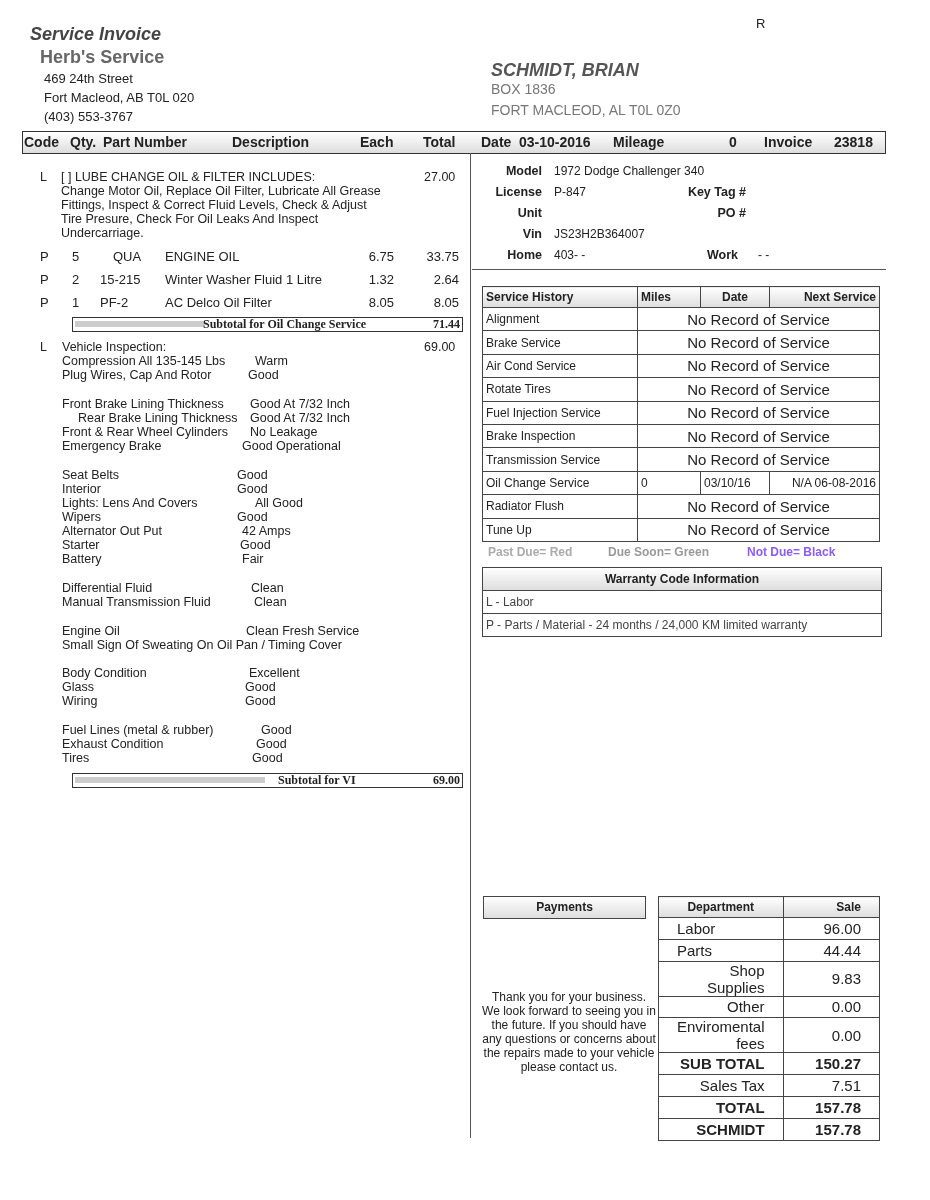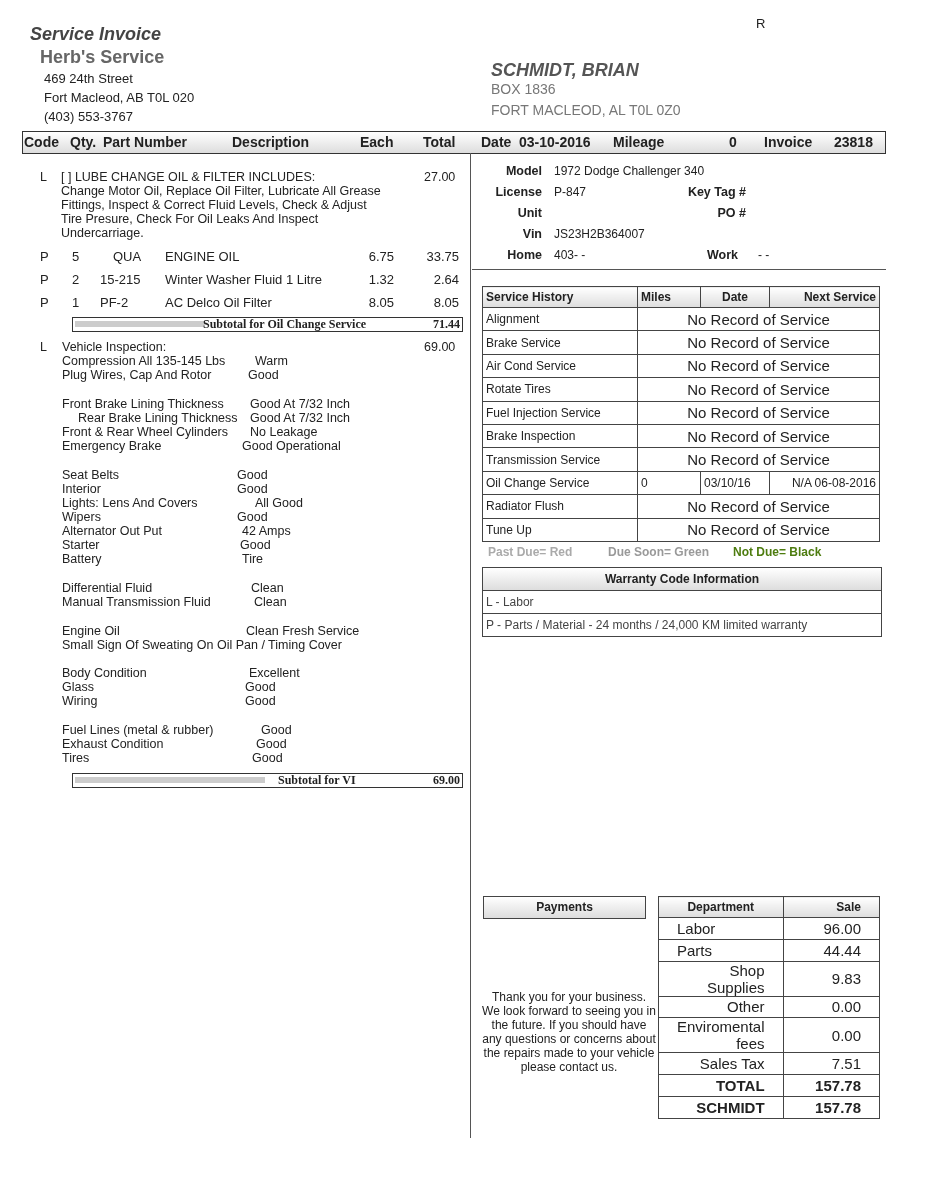--- a/index.html
+++ b/index.html
@@ -124,21 +124,21 @@
     <div class="abs line" style="left: 237px; top: 482px;">Good</div>
     <div class="abs line" style="left: 62px; top: 496px;">Lights: Lens And Covers</div>
     <div class="abs line" style="left: 255px; top: 496px;">All Good</div>
     <div class="abs line" style="left: 62px; top: 510px;">Wipers</div>
     <div class="abs line" style="left: 237px; top: 510px;">Good</div>
     <div class="abs line" style="left: 62px; top: 524px;">Alternator Out Put</div>
     <div class="abs line" style="left: 242px; top: 524px;">42 Amps</div>
     <div class="abs line" style="left: 62px; top: 538px;">Starter</div>
     <div class="abs line" style="left: 240px; top: 538px;">Good</div>
     <div class="abs line" style="left: 62px; top: 552px;">Battery</div>
-    <div class="abs line" style="left: 242px; top: 552px;">Tire</div>
+    <div class="abs line" style="left: 242px; top: 552px;">Fair</div>
     <div class="abs line" style="left: 62px; top: 581px;">Differential Fluid</div>
     <div class="abs line" style="left: 251px; top: 581px;">Clean</div>
     <div class="abs line" style="left: 62px; top: 595px;">Manual Transmission Fluid</div>
     <div class="abs line" style="left: 254px; top: 595px;">Clean</div>
     <div class="abs line" style="left: 62px; top: 624px;">Engine Oil</div>
     <div class="abs line" style="left: 246px; top: 624px;">Clean Fresh Service</div>
     <div class="abs line" style="left: 62px; top: 638px;">Small Sign Of Sweating On Oil Pan / Timing Cover</div>
     <div class="abs line" style="left: 62px; top: 666px;">Body Condition</div>
     <div class="abs line" style="left: 249px; top: 666px;">Excellent</div>
     <div class="abs line" style="left: 62px; top: 680px;">Glass</div>
@@ -224,21 +224,21 @@
       </tr>
       <tr>
         <td>Tune Up</td>
         <td colspan="3" class="norec">No Record of Service</td>
       </tr>
     </tbody>
 </table>
 <div class="abs legend" style="left:482px;top:545px;width:400px;height:16px">
   <span style="left:6px;color:#aaa">Past Due= Red</span>
   <span style="left:126px;color:#999">Due Soon= Green</span>
-  <span style="left:251px;color:#4d7c0f">Not Due= Black</span>
+  <span style="left:265px;color:#8b5cf6">Not Due= Black</span>
 </div>
 
 <div class="abs wc">
   <div class="h">Warranty Code Information</div>
   <div class="r">L - Labor</div>
   <div class="r">P - Parts / Material  - 24 months / 24,000 KM limited warranty</div>
 </div>
 
 <div class="abs pay">Payments</div>
 <div class="abs thanks">Thank you for your business. We look forward to seeing you in the future.  If you should have any questions or concerns about the repairs made to your vehicle please contact us.</div>
@@ -265,20 +265,24 @@
       </tr>
       <tr>
         <td style="text-align: right;">Other</td>
         <td class="v">0.00</td>
       </tr>
       <tr>
         <td style="text-align: right;">Enviromental fees</td>
         <td class="v">0.00</td>
       </tr>
       <tr>
+        <td style="text-align: right; font-weight: bold;">SUB TOTAL</td>
+        <td class="v" style="font-weight: bold;">150.27</td>
+      </tr>
+      <tr>
         <td style="text-align: right;">Sales Tax</td>
         <td class="v">7.51</td>
       </tr>
       <tr>
         <td style="text-align: right; font-weight: bold;">TOTAL</td>
         <td class="v" style="font-weight: bold;">157.78</td>
       </tr>
       <tr>
         <td style="text-align: right; font-weight: bold;">SCHMIDT</td>
         <td class="v" style="font-weight: bold;">157.78</td>

